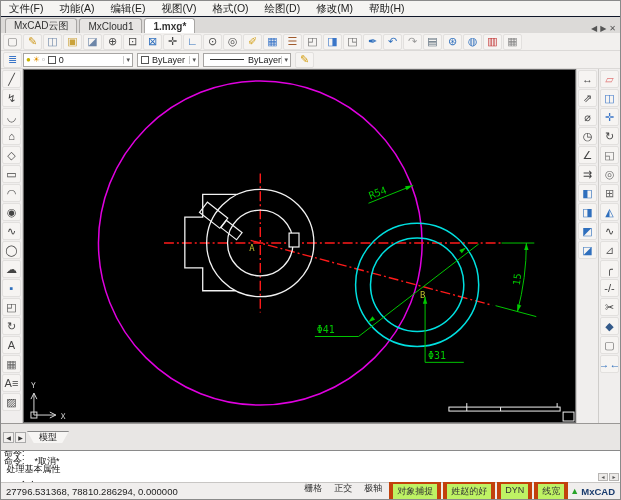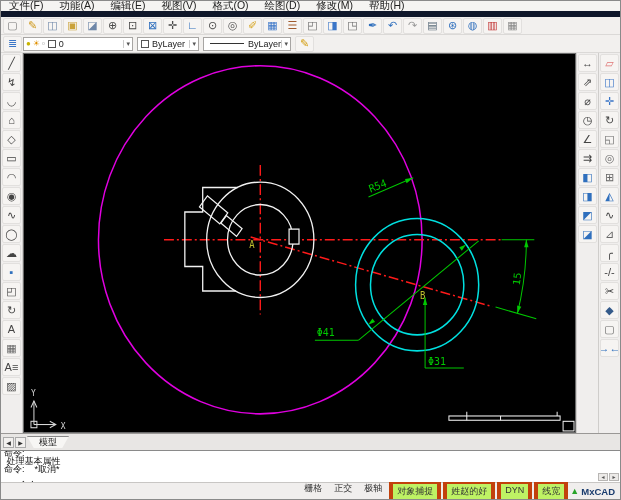--- a/index.html
+++ b/index.html
@@ -8,21 +8,21 @@
        font-family:"Liberation Sans",sans-serif;background:#f0eeed;
        border:1px solid #8a8a8a;overflow:hidden;}
   
   .titlebar{height:16px;display:flex;align-items:center;padding:0 4px;background:#e9e7e5;flex:0 0 auto;}
   .appicon{width:10px;height:10px;background:linear-gradient(135deg,#2f6fbd 60%,#c23b3b 60%);
            display:inline-block;margin-right:4px;border-radius:1px;}
   .wtitle{font-size:10px;color:#222;white-space:nowrap;overflow:hidden;}
   .wctl{margin-left:auto;display:flex;}
   .wbtn{width:22px;text-align:center;font-size:10px;color:#444;cursor:default;}
   
-  .menubar{height:16px;display:flex;align-items:center;background:#f5f4f2;border-bottom:6px solid #0f172a;flex:0 0 auto;}
+  .menubar{height:16px;display:flex;align-items:center;background:#f5f4f2;border-bottom:1px solid #0f172a;flex:0 0 auto;}
   .menu-item{padding:0 8px;font-size:10.5px;color:#222;}
   
   .tabbar{height:16px;display:flex;align-items:flex-end;background:#dcdad8;padding-left:4px;flex:0 0 auto;}
   .dtab{height:15px;display:flex;align-items:center;padding:0 8px;font-size:10px;color:#333;
         background:#e7e5e3;border:1px solid #a8a6a4;border-bottom:none;border-radius:3px 3px 0 0;margin-right:2px;}
   .dtab.active{background:#ffffff;font-weight:bold;}
   .tabnav{margin-left:auto;display:flex;align-items:center;padding-right:4px;gap:3px;}
   .tabnav span{font-size:8px;color:#555;}
   
   .toolbar{height:18px;display:flex;align-items:center;padding-left:2px;background:#f2f0ee;
@@ -39,21 +39,21 @@
   
   .main{flex:1 1 auto;display:flex;min-height:0;}
   .toolstrip{width:22px;background:#f0eeed;display:flex;flex-direction:column;align-items:center;
              padding-top:1px;flex:0 0 auto;}
   .toolstrip.left{border-right:1px solid #cfcdcb;}
   .toolstrip.right{border-left:1px solid #cfcdcb;}
   .toolstrip .tbtn{width:19px;height:18px;margin:0 0 1px 0;font-size:11px;}
   .canvas{flex:1 1 auto;background:#000;position:relative;border:1px solid #6a6a6a;}
   .canvas svg{position:absolute;left:0;top:0;width:100%;height:100%;}
   
-  .modelbar{height:17px;background:#e8e6e4;display:flex;align-items:center;font-size:9px;
+  .modelbar{height:27px;background:#e8e6e4;display:flex;align-items:center;font-size:9px;
             border-top:1px solid #9a9896;flex:0 0 auto;padding-left:2px;}
   .mnav{width:11px;height:11px;border:1px solid #aaa;background:#f2f0ee;display:inline-flex;
         align-items:center;justify-content:center;font-size:6px;color:#333;margin-right:1px;}
   .mtab{padding:0 12px;height:12px;display:flex;align-items:center;background:#f7f6f4;color:#222;
         clip-path:polygon(0 0,100% 0,84% 100%,16% 100%);border-top:1px solid #888;}
   
   .command{height:32px;background:#fff;border-top:1px solid #8a8a8a;font-size:9px;line-height:8px;
            color:#111;padding:0 3px;position:relative;overflow:hidden;flex:0 0 auto;
            font-family:"Liberation Sans",sans-serif;}
   .cmdhist{margin-top:-2px;}
@@ -82,20 +82,32 @@
       <span class="menu-item">文件(F)</span>
       <span class="menu-item">功能(A)</span>
       <span class="menu-item">编辑(E)</span>
       <span class="menu-item">视图(V)</span>
       <span class="menu-item">格式(O)</span>
       <span class="menu-item">绘图(D)</span>
       <span class="menu-item">修改(M)</span>
       <span class="menu-item">帮助(H)</span>
     </div>
 
+  <div class="tabbar">
+    <div style="display:flex;align-items:flex-end;">
+        <span class="dtab ">MxCAD云图</span>
+        <span class="dtab ">MxCloud1</span>
+        <span class="dtab active">1.mxg*</span>
+      </div>
+    <div class="tabnav">
+      <span>◀</span>
+      <span>▶</span>
+      <span>✕</span>
+    </div>
+  </div>
 
   <div class="toolbar">
       <span class="tbtn" title="new-file" style="color:#777777">▢</span>
       <span class="tbtn" title="quick-open" style="color:#cf9b21">✎</span>
       <span class="tbtn" title="save" style="color:#6d86a8">◫</span>
       <span class="tbtn" title="open-folder" style="color:#caa23a">▣</span>
       <span class="tbtn" title="save-as" style="color:#6d86a8">◪</span>
       <span class="tbtn" title="zoom-in" style="color:#4a4a4a">⊕</span>
       <span class="tbtn" title="zoom-window" style="color:#4a4a4a">⊡</span>
       <span class="tbtn" title="zoom-all" style="color:#2f6fbd">⊠</span>
@@ -274,33 +286,34 @@
 
   <div class="modelbar">
     <span class="mnav">◀</span>
     <span class="mnav">▶</span>
     <span class="mtab">模型</span>
   </div>
 
   <div class="command">
     <div class="cmdhist">
       <div class="cmdline">命令:</div>
+      <div class="cmdline">命令:    *取消*</div>
       <div class="cmdline"> 处理基本属性</div>
-      <div class="cmdline">命令:    *取消*</div>
     </div>
     <div class="cmdline">
       <span>命令:</span>
     </div>
     <div class="cmdscroll">
       <span>◂</span>
       <span>▸</span>
     </div>
   </div>
 
   <div class="statusbar">
+    <span class="coords">27796.531368, 78810.286294, 0.000000</span>
     <div class="stgroup">
       <span style="display:flex;gap:2px;">
           <span class="toggle ">栅格</span>
           <span class="toggle ">正交</span>
           <span class="toggle ">极轴</span>
           <span class="toggle on">对象捕捉</span>
           <span class="toggle on">姓赵的好</span>
           <span class="toggle on">DYN</span>
           <span class="toggle on">线宽</span>
         </span>

